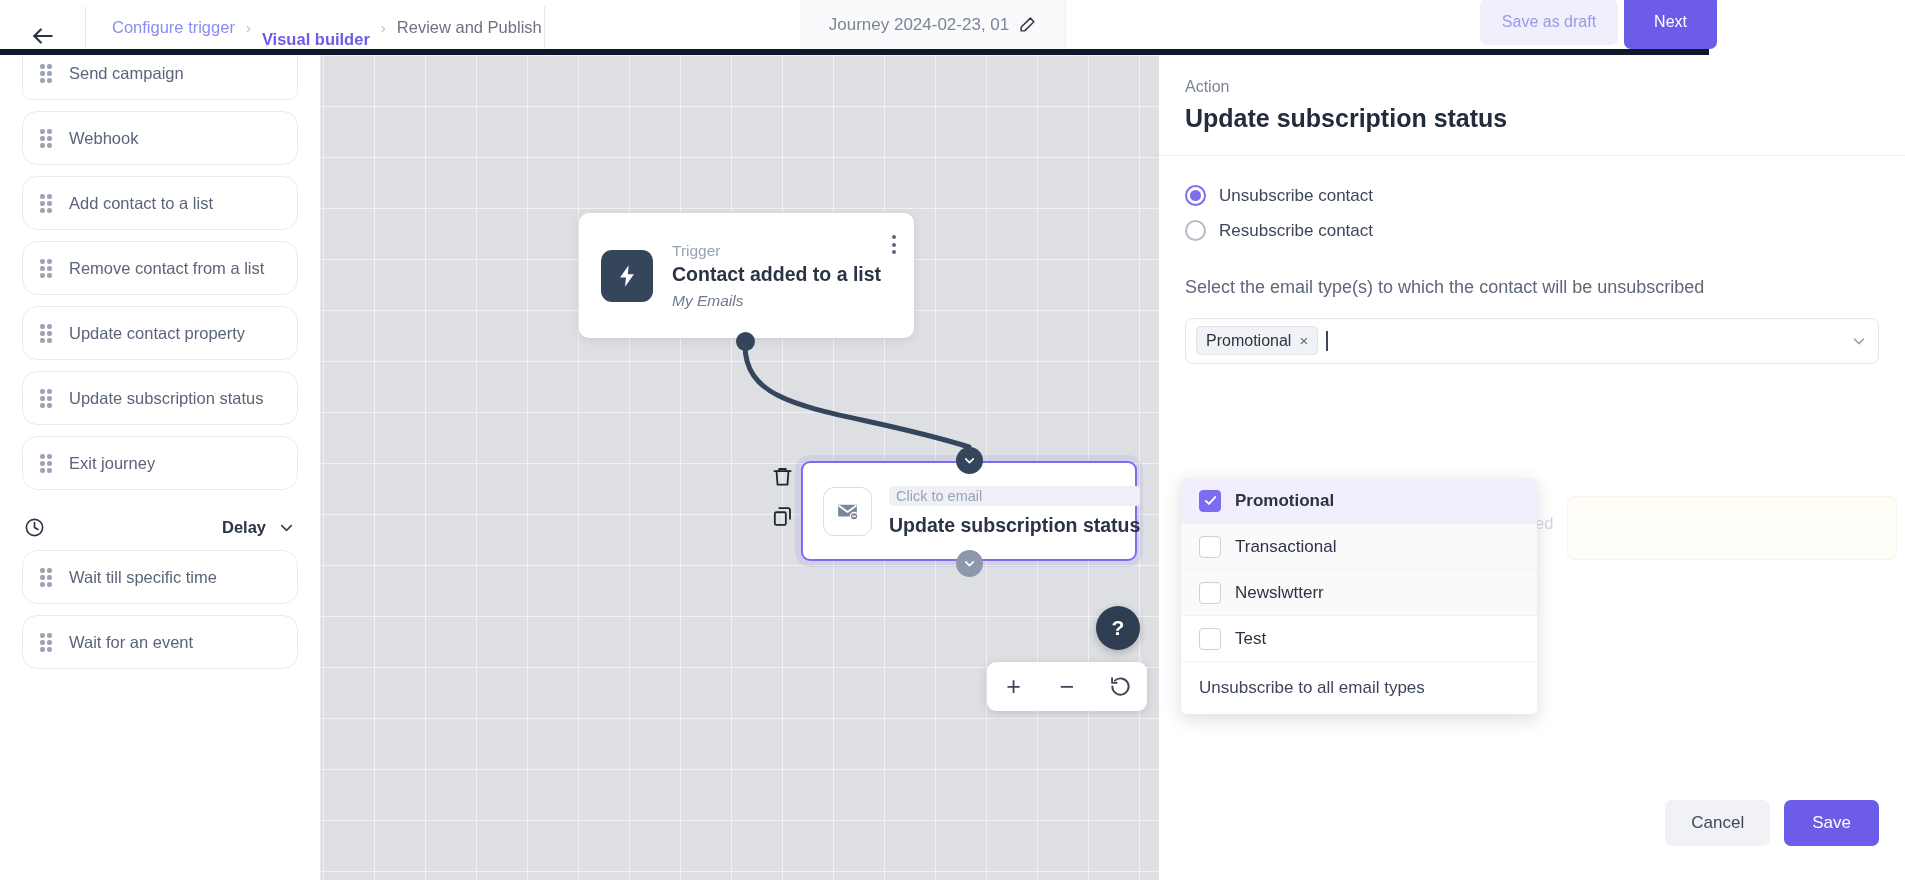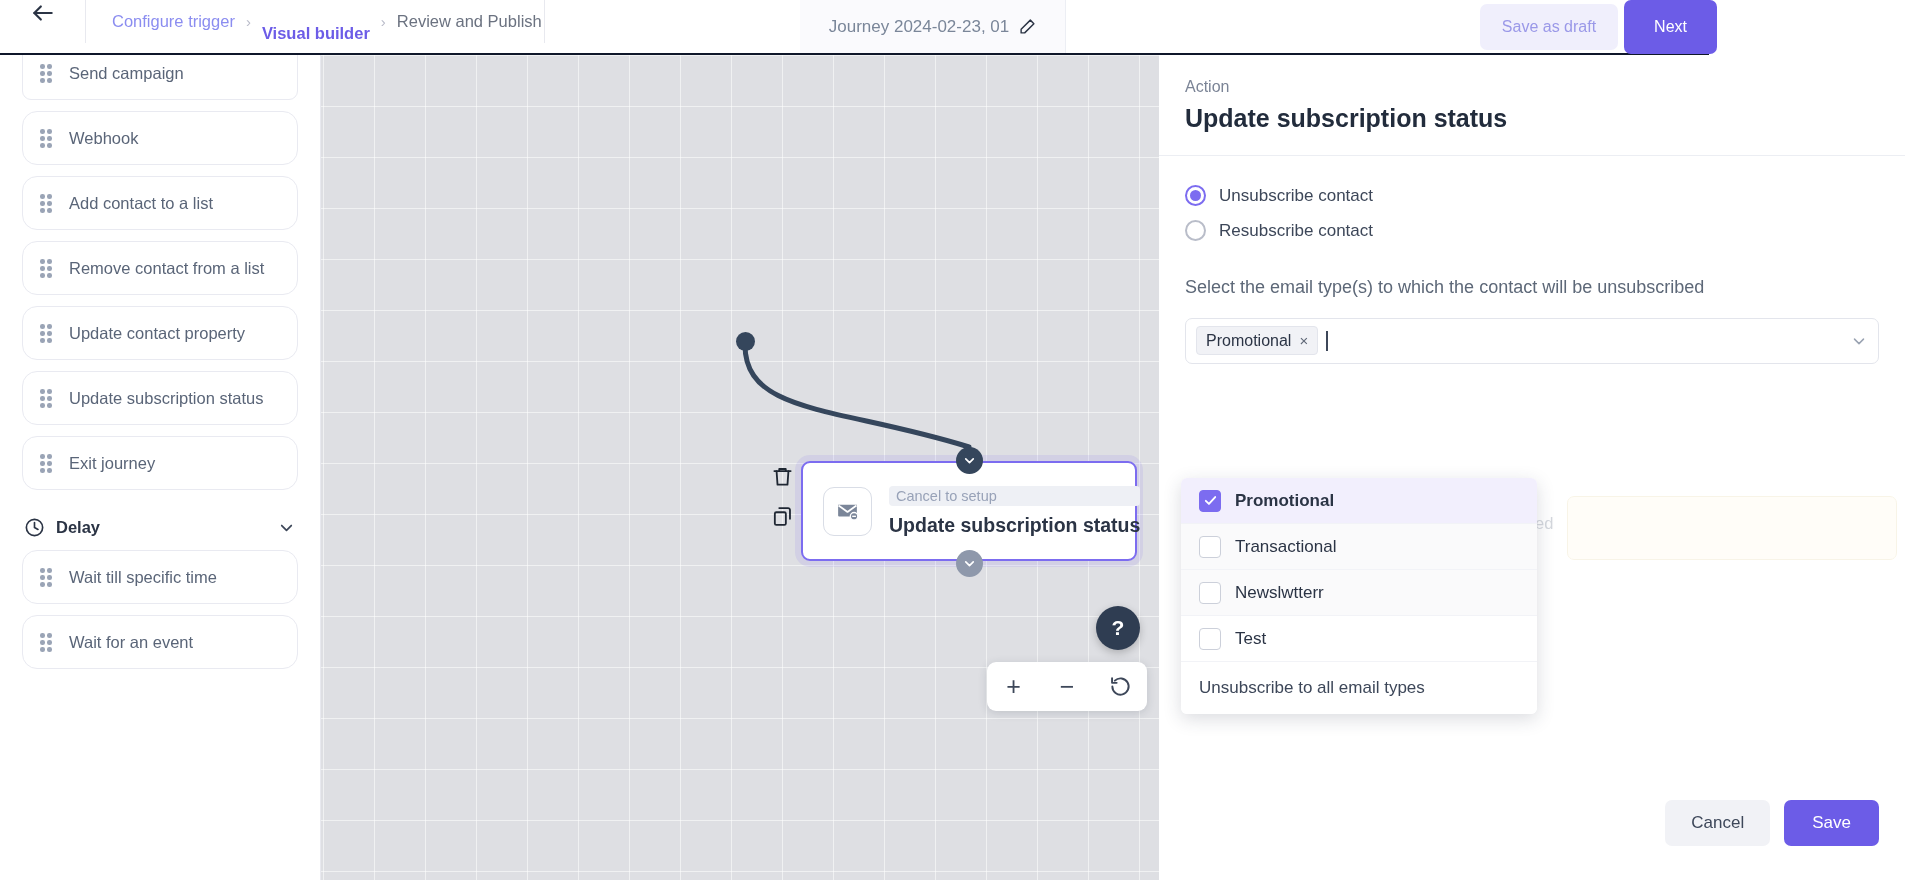--- a/index.html
+++ b/index.html
@@ -6,22 +6,22 @@
   html, body {
     width: 1905px; height: 880px;
     font-family: "Liberation Sans", sans-serif;
     background: #ffffff; overflow: hidden;
   }
   .app { position: relative; width: 1905px; height: 880px; }
 
   
   .header {
     position: absolute; top: 0; left: 0; width: 1709px; height: 55px;
-    background: #ffffff; border-bottom: 2px solid #0f172a;
-    display: flex; align-items: flex-start; z-index: 60;
+    background: #ffffff; border-bottom: 6px solid #0f172a;
+    display: flex; align-items: flex-end; z-index: 60;
   }
   .back-cell {
     width: 85px; display: flex; align-items: center; justify-content: center;
     cursor: pointer;
   }
   .back-arrow { width: 26px; height: 26px; display: block; }
   .crumb-cell {
     flex: 0 0 460px; display: flex; align-items: center; gap: 11px;
     padding-left: 26px; border-left: 1px solid #e8e9ef; border-right: 1px solid #e8e9ef;
   }
@@ -64,21 +64,21 @@
     padding-left: 17px; gap: 16px; margin-bottom: 11px; cursor: grab;
   }
   .side-card:first-child { border-radius: 0 0 9px 9px; }
   .dots { width: 13px; height: 18px; display: grid;
           grid-template-columns: 5px 5px; grid-template-rows: 5px 5px 5px;
           gap: 2px; flex: 0 0 auto; }
   .dots i { width: 4.5px; height: 4.5px; border-radius: 50%; background: #9aa4b6; display: block; }
   .side-label { font-size: 16.5px; color: #5a6578; white-space: nowrap; }
   .side-section {
     display: flex; align-items: center; gap: 11px;
-    padding: 16px 2px 12px 2px; cursor: pointer;
+    padding: 16px 2px 12px 2px; cursor: pointer; text-align: right;
   }
   .clock-ico { width: 21px; height: 21px; display: block; flex: 0 0 auto; }
   .side-section-label { font-size: 16.5px; color: #2b3445; font-weight: 700; flex: 1; }
   .chev-ico { width: 19px; height: 19px; display: block; }
 
   
   .canvas {
     position: absolute; top: 55px; left: 321px; width: 838px; height: 825px;
     background-color: #dedfe3;
     background-image:
@@ -384,20 +384,37 @@
 
     </div>
   </div>
 
   <div class="canvas">
 
     <svg class="edge-svg" viewBox="0 0 838 825">
       <path d="M 424 290 C 424 360, 520 352, 648 392" stroke="#35465c" stroke-width="5" fill="none" stroke-linecap="round"></path>
     </svg>
 
+    <div class="node trigger-node">
+      <div class="trig-icon">
+        <svg viewBox="0 0 24 24" width="26" height="26" fill="#ffffff">
+          <path d="M13.5 2 L5.6 13.4 H11 L10.2 22 L18.4 10.3 H12.8 Z"></path>
+        </svg>
+      </div>
+      <div class="trig-texts">
+        <span class="node-kicker">Trigger</span>
+        <span class="node-title">Contact added to a list</span>
+        <span class="node-sub">My Emails</span>
+      </div>
+      <div class="kebab">
+          <i></i>
+          <i></i>
+          <i></i>
+        </div>
+    </div>
 
     <div class="handle-dot"></div>
 
     <div class="node-tools">
       <svg class="tool-btn" viewBox="0 0 24 24" fill="none" stroke="#1f2733" stroke-width="1.9" stroke-linecap="round" stroke-linejoin="round">
         <polyline points="3.5,6.3 20.5,6.3"></polyline>
           <path d="M8.6 6.3V4.2h6.8v2.1"></path>
         <path d="M5.8 6.3l1 14.2h10.4l1-14.2"></path>
       </svg>
       <svg class="tool-btn" viewBox="0 0 24 24" fill="none" stroke="#1f2733" stroke-width="1.9" stroke-linecap="round" stroke-linejoin="round">
@@ -415,21 +432,21 @@
     <div class="node action-node">
       <div class="act-icon">
         <svg viewBox="0 0 24 24" width="25" height="25" fill="#7b8699">
           <path d="M3 5.6h18v10.2a1 1 0 0 1-1 1H4a1 1 0 0 1-1-1V5.6z"></path>
           <path d="M3.4 6.2 L12 12.4 L20.6 6.2" stroke="#ffffff" stroke-width="1.7" fill="none" stroke-linejoin="round"></path>
           <circle cx="18.3" cy="16.6" r="3.6" fill="#7b8699" stroke="#ffffff" stroke-width="1.3"></circle>
           <rect x="16.5" y="16" width="3.6" height="1.3" fill="#ffffff"></rect>
         </svg>
       </div>
       <div class="trig-texts">
-        <span class="setup-badge">Cancel to setup</span>
+        <span class="setup-badge">Click to email</span>
         <span class="node-title">Update subscription status</span>
       </div>
     </div>
 
     <div class="chev-circle chev-bot">
       <svg viewBox="0 0 24 24" width="15" height="15" fill="none" stroke="#ffffff" stroke-width="2.6" stroke-linecap="round" stroke-linejoin="round">
         <polyline points="6,9.5 12,15.5 18,9.5"></polyline>
       </svg>
     </div>
 

